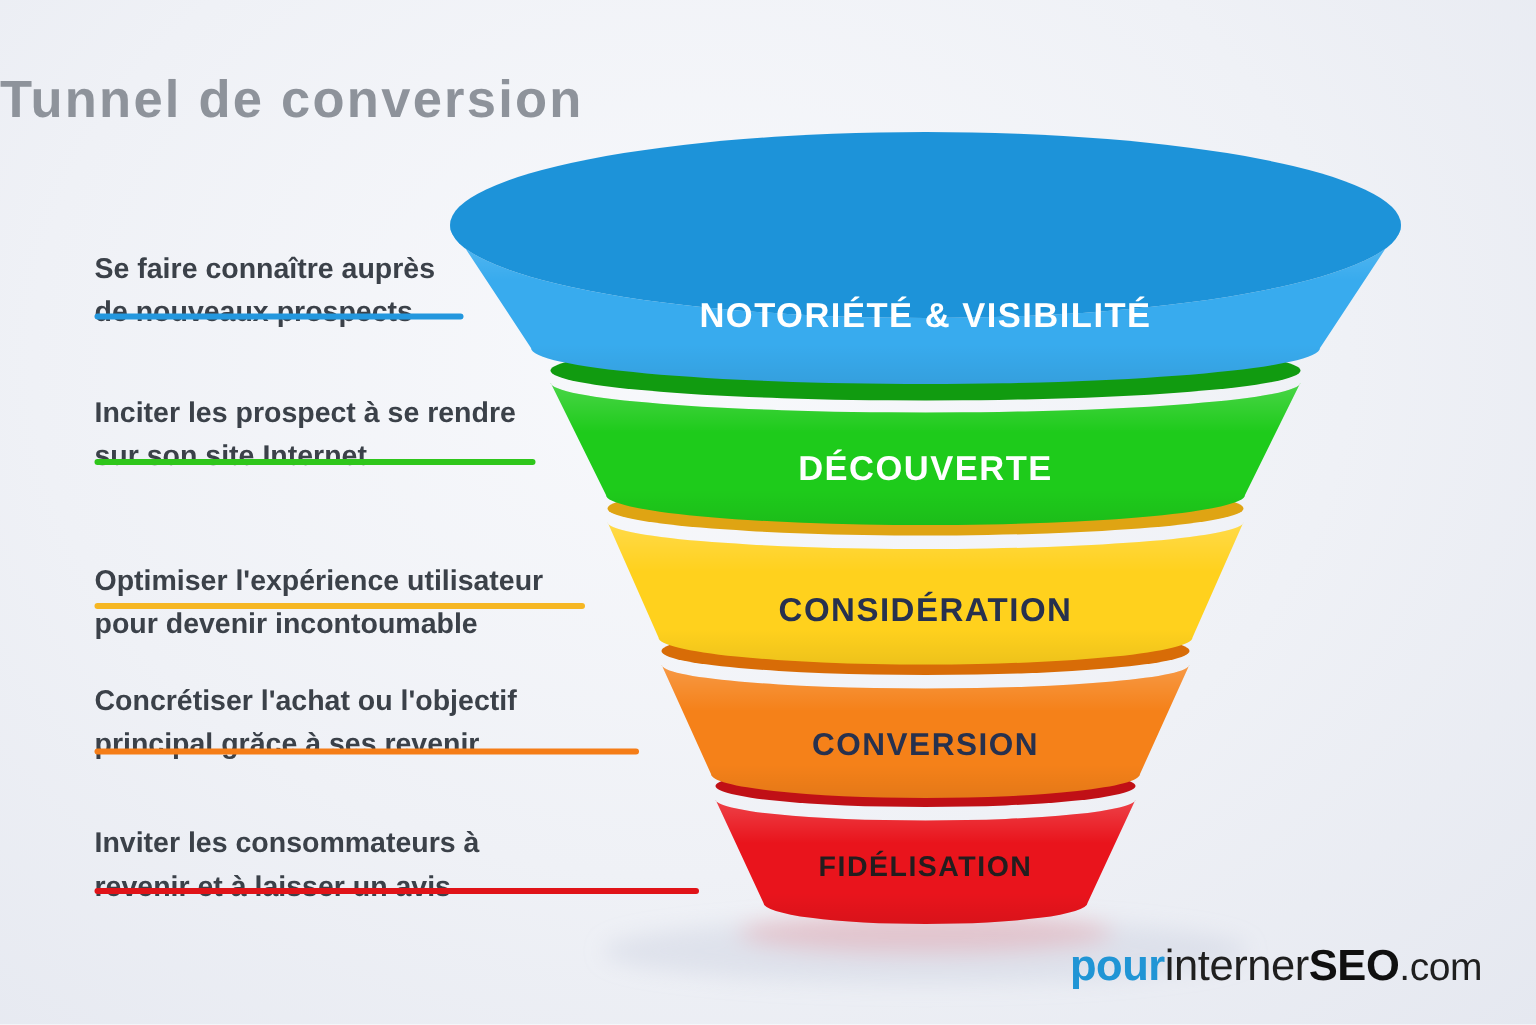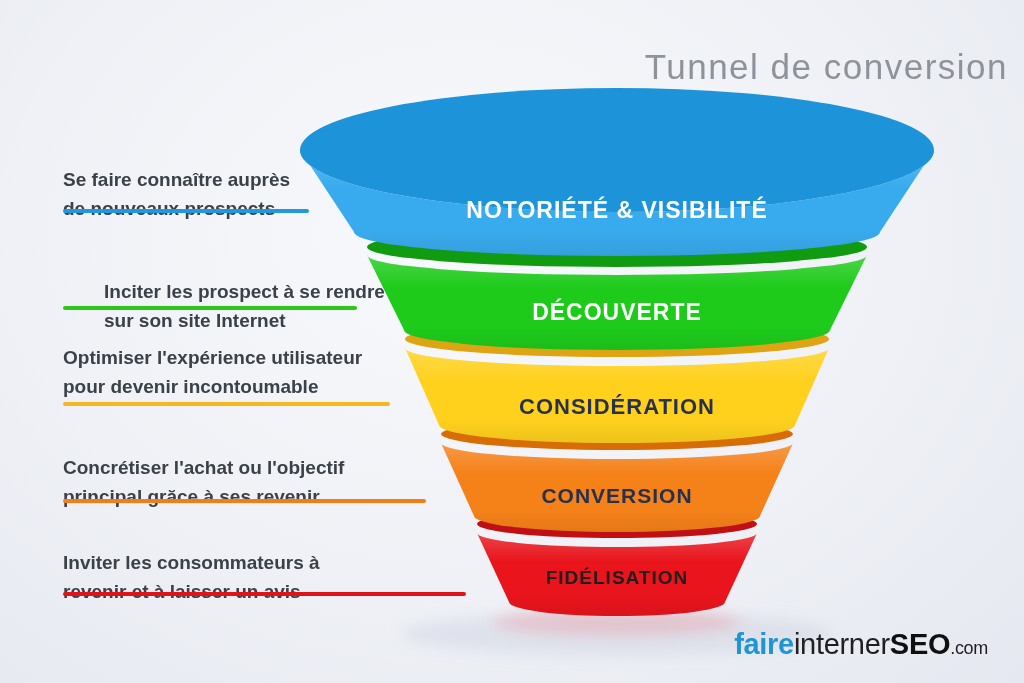--- a/index.html
+++ b/index.html
@@ -2,51 +2,51 @@
 <html><head>
 <meta charset="utf-8">
 <style>
   html,body{margin:0;padding:0;}
   body{
     width:1024px;height:683px;position:relative;overflow:hidden;
     font-family:"Liberation Sans",sans-serif;
     background:radial-gradient(ellipse at 45% 35%, #f8f9fc 0%, #eff1f6 55%, #e5e8f0 100%);
   }
   .title{
-    position:absolute;top:24px;left:0;width:1008px;text-align:right;
-    font-size:35px;font-weight:400;color:#8e939b;letter-spacing:1.5px;
+    position:absolute;top:24px;left:0;width:1008px;text-align:left;
+    font-size:35px;font-weight:700;color:#8e939b;letter-spacing:1.5px;
   }
   .funnel-svg{position:absolute;left:0;top:0;}
   svg text{
     font-family:"Liberation Sans",sans-serif;font-weight:bold;
     text-anchor:middle;letter-spacing:1px;
   }
   .note{
     position:absolute;left:63px;font-size:19px;font-weight:600;
     color:#3b4149;line-height:29px;
   }
   .note-1{top:146px;width:245px;}
-  .note-2{top:258px;width:288px;margin-left:41px;}
-  .note-3{top:324px;width:302px;}
+  .note-2{top:242px;width:288px;}
+  .note-3{top:354px;width:302px;}
   .note-4{top:434px;width:292px;}
   .note-5{top:529px;width:288px;}
   .ul{position:absolute;left:63px;height:4px;border-radius:2px;}
   .ul-1{top:209px;width:246px;}
   .ul-2{top:306px;width:294px;}
   .ul-3{top:402px;width:327px;}
   .ul-4{top:499px;width:363px;}
   .ul-5{top:592px;width:403px;}
   .logo{
     position:absolute;top:628px;right:36px;font-size:29px;
     letter-spacing:-0.3px;white-space:nowrap;
   }
   .logo .l-site{font-weight:800;}
   .logo .l-mid{font-weight:400;text-align:right;}
   .logo .l-seo{font-weight:800;}
-  .logo .l-tld{font-weight:400;font-size:18px;}
+  .logo .l-tld{font-weight:400;font-size:26px;}
 </style>
 </head>
 <body>
 
 <h1 class="title">Tunnel de conversion</h1>
 
 <svg class="funnel-svg" width="1024" height="683" viewBox="0 0 1024 683">
   <defs>
     <linearGradient id="sheen" x1="0" y1="0" x2="0" y2="1">
       <stop offset="0" stop-color="rgba(255,255,255,0.20)"></stop>
@@ -109,14 +109,14 @@
 <p class="note note-3">Optimiser l'expérience utilisateur pour devenir incontoumable</p>
 <div class="ul ul-3" style="background-color: rgb(246, 183, 35);"></div>
 
 <p class="note note-4">Concrétiser l'achat ou l'objectif principal grăce à ses revenir</p>
 <div class="ul ul-4" style="background-color: rgb(245, 125, 23);"></div>
 
 <p class="note note-5">Inviter les consommateurs à revenir et à laisser un avis</p>
 <div class="ul ul-5" style="background-color: rgb(224, 19, 24);"></div>
 
 <div class="logo">
-  <span class="l-site" style="color: rgb(32, 149, 213);">faire</span><span class="l-mid" style="color: rgb(31, 31, 31);">interner</span><span class="l-seo" style="color: rgb(16, 16, 16); margin-top: 16px;">SEO</span><span class="l-tld" style="color: rgb(31, 31, 31);">.com</span>
+  <span class="l-site" style="color: rgb(32, 149, 213);">pour</span><span class="l-mid" style="color: rgb(31, 31, 31);">interner</span><span class="l-seo" style="color: rgb(16, 16, 16); margin-top: 16px;">SEO</span><span class="l-tld" style="color: rgb(31, 31, 31);">.com</span>
 </div>
 
 </body></html>

